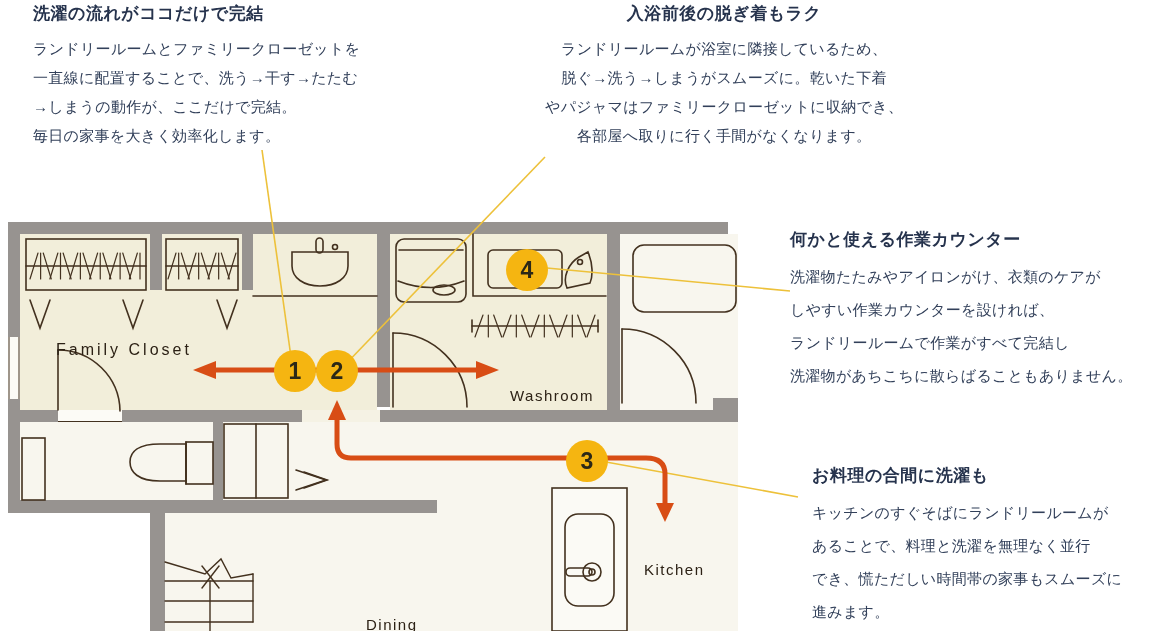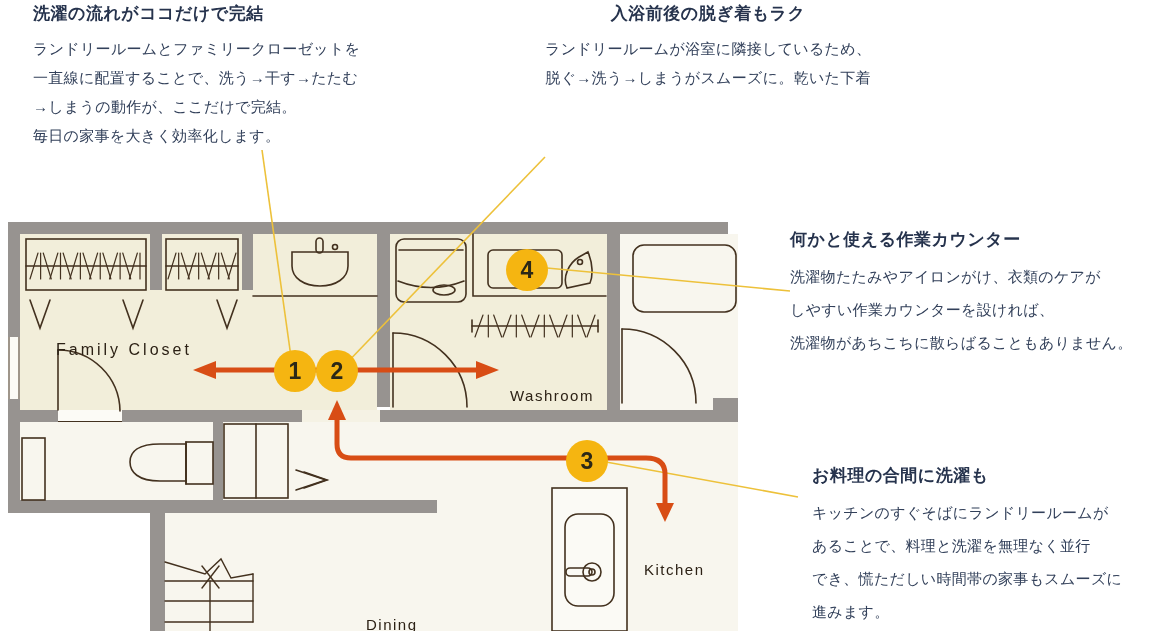--- a/index.html
+++ b/index.html
@@ -243,26 +243,29 @@
     <div class="ln">ランドリールームとファミリークローゼットを</div>
     <div class="ln">一直線に配置することで、洗う→干す→たたむ</div>
     <div class="ln">→しまうの動作が、ここだけで完結。</div>
     <div class="ln">毎日の家事を大きく効率化します。</div>
   </div>
 
   <div class="note" style="left:545px;top:2px;text-align:center;">
     <h3>入浴前後の脱ぎ着もラク</h3>
     <div class="ln">ランドリールームが浴室に隣接しているため、</div>
     <div class="ln">脱ぐ→洗う→しまうがスムーズに。乾いた下着</div>
+    <div class="ln">やパジャマはファミリークローゼットに収納でき、</div>
+    <div class="ln">各部屋へ取りに行く手間がなくなります。</div>
   </div>
 
   <div class="note right" style="left:790px;top:228px;">
     <h3>何かと使える作業カウンター</h3>
     <div class="ln">洗濯物たたみやアイロンがけ、衣類のケアが</div>
     <div class="ln">しやすい作業カウンターを設ければ、</div>
+    <div class="ln">ランドリールームで作業がすべて完結し</div>
     <div class="ln">洗濯物があちこちに散らばることもありません。</div>
   </div>
 
   <div class="note right" style="left:812px;top:464px;">
     <h3>お料理の合間に洗濯も</h3>
     <div class="ln">キッチンのすぐそばにランドリールームが</div>
     <div class="ln">あることで、料理と洗濯を無理なく並行</div>
     <div class="ln">でき、慌ただしい時間帯の家事もスムーズに</div>
     <div class="ln">進みます。</div>
   </div>

